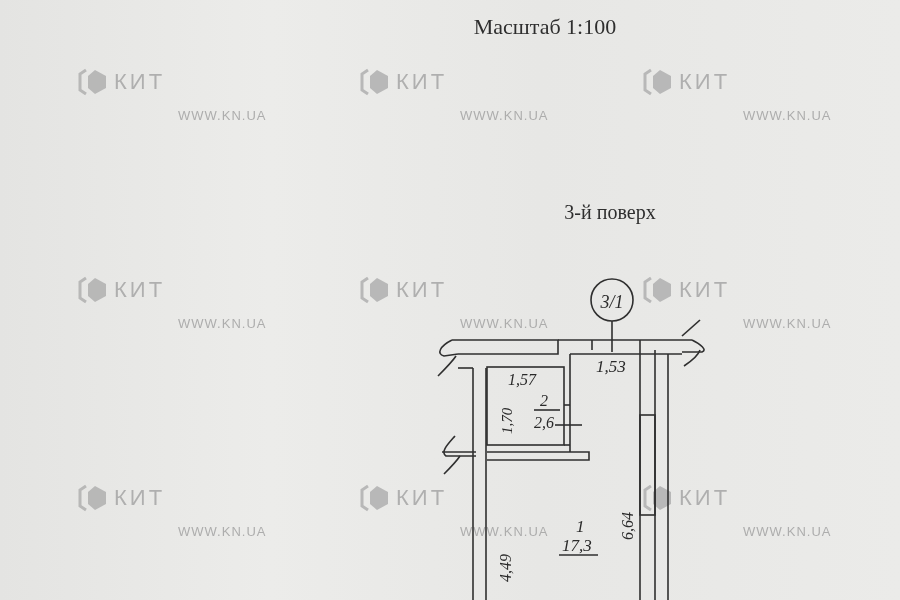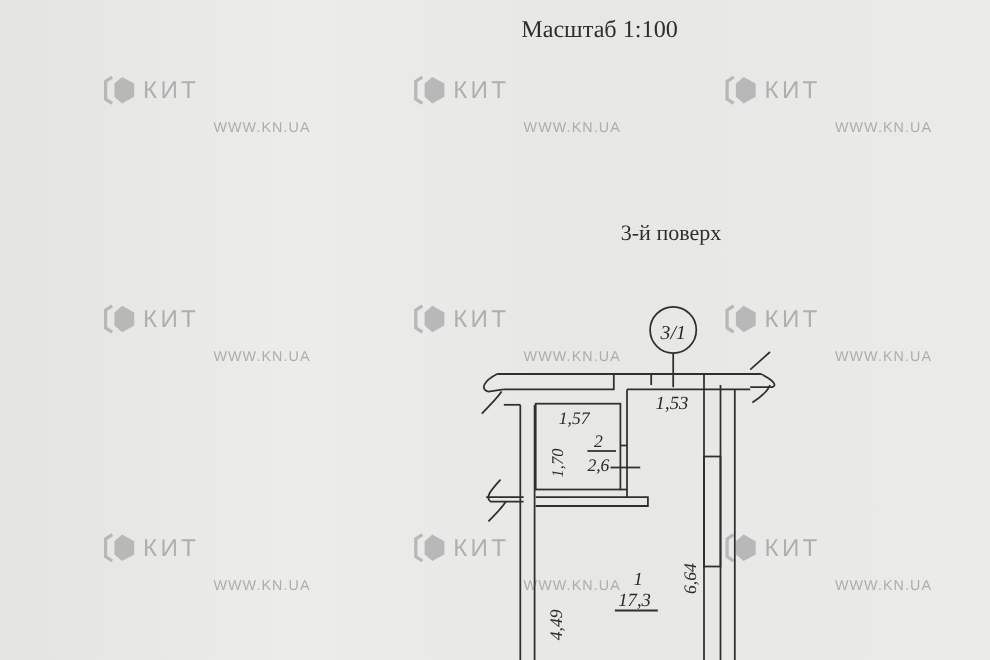--- a/index.html
+++ b/index.html
@@ -10,24 +10,24 @@
     font-family: "Liberation Serif", serif;
   }
   .title {
     position: absolute; left: 0; width: 100%; text-align: center;
     color: #2e2e2e; font-family: "Liberation Serif", serif;
   }
   #scale-title { top: 14px; font-size: 22px; left: 95px; }
   #floor-title { top: 201px; font-size: 20px; left: 160px; }
 
   .wm { position: absolute; color: #a9a9a9; opacity: 0.85; }
-  .wm .logo { position: absolute; left: 16px; top: 0; display: flex; align-items: center; gap: 6px; }
+  .wm .logo { position: absolute; left: 0; top: 0; display: flex; align-items: center; gap: 6px; }
   .wm .logo svg { width: 30px; height: 32px; }
   .wm .brand { font-family: "Liberation Sans", sans-serif; font-size: 22px; letter-spacing: 3px; color: #a6a6a6; }
-  .wm .url { position: absolute; left: 116px; top: 42px; font-family: "Liberation Sans", sans-serif; font-size: 13px; letter-spacing: 1px; color: #a3a3a3; white-space: nowrap; }
+  .wm .url { position: absolute; left: 100px; top: 42px; font-family: "Liberation Sans", sans-serif; font-size: 13px; letter-spacing: 1px; color: #a3a3a3; white-space: nowrap; }
 
   svg.plan { position: absolute; left: 0; top: 0; }
   .plan text { font-family: "Liberation Serif", serif; font-style: italic; fill: #2a2a2a; }
 </style>
 </head>
 <body>
 
 <div class="title" id="scale-title">Масштаб 1:100</div>
 <div class="title" id="floor-title">3-й поверх</div>
 

